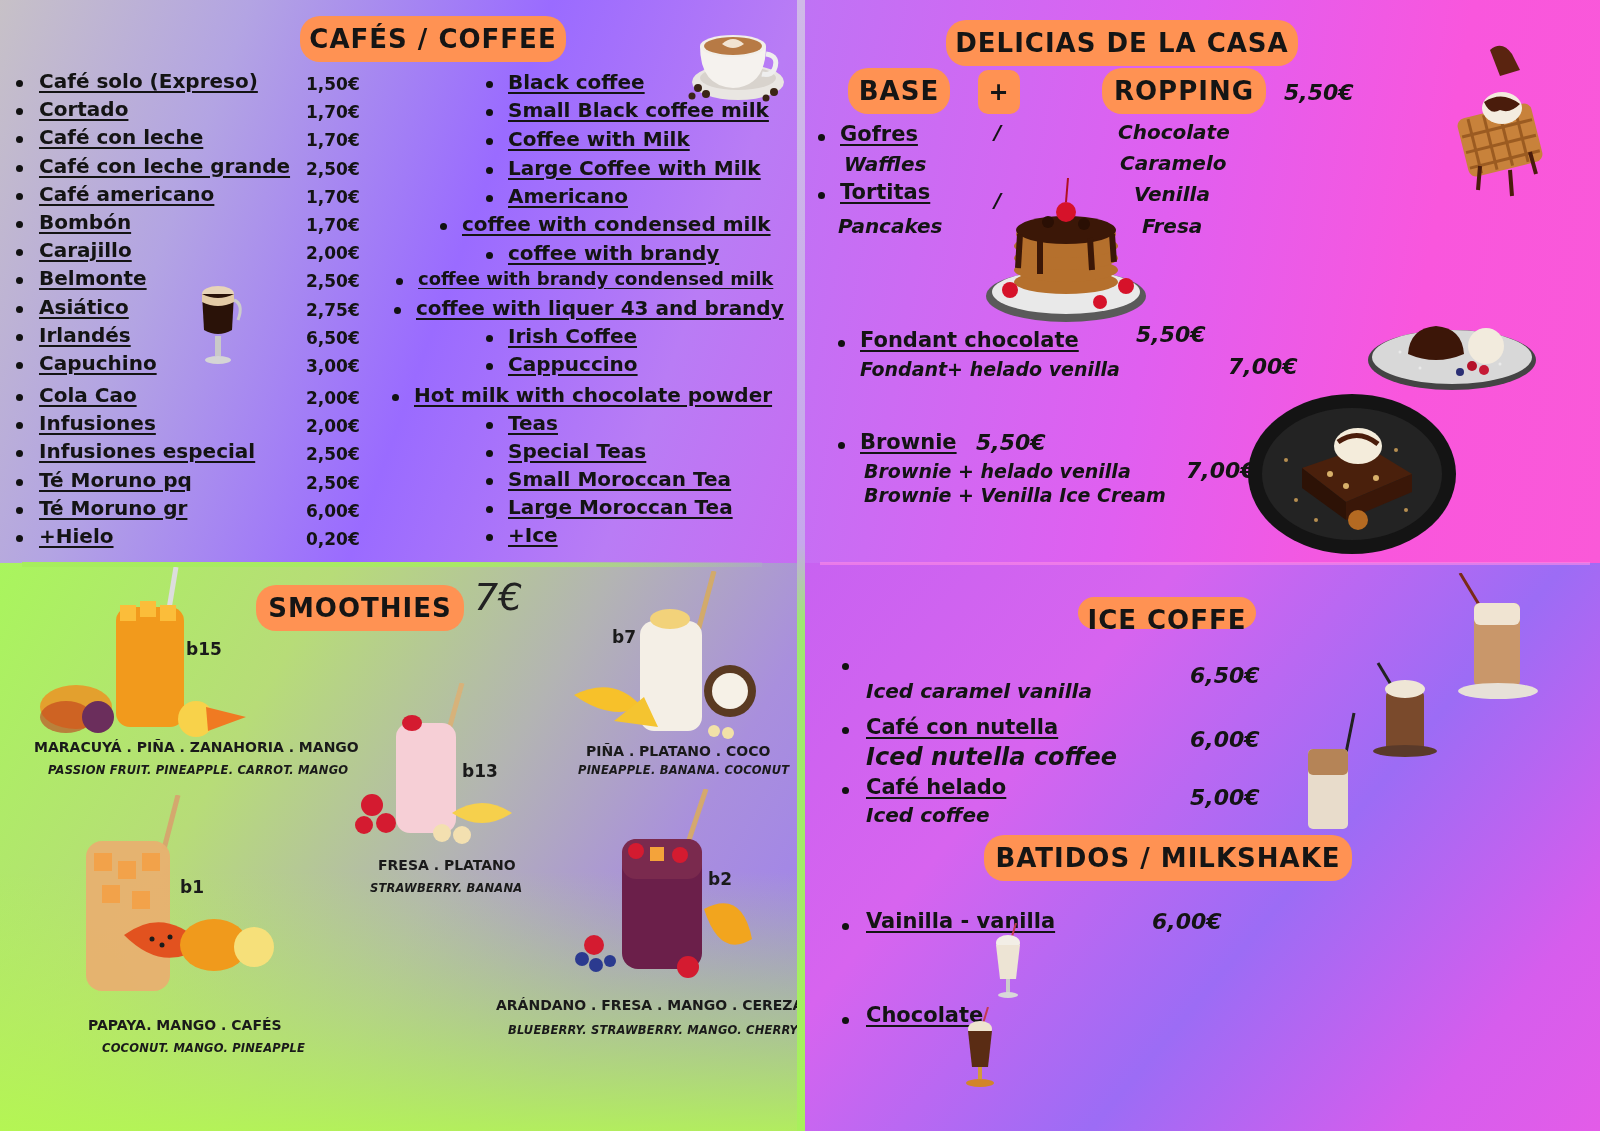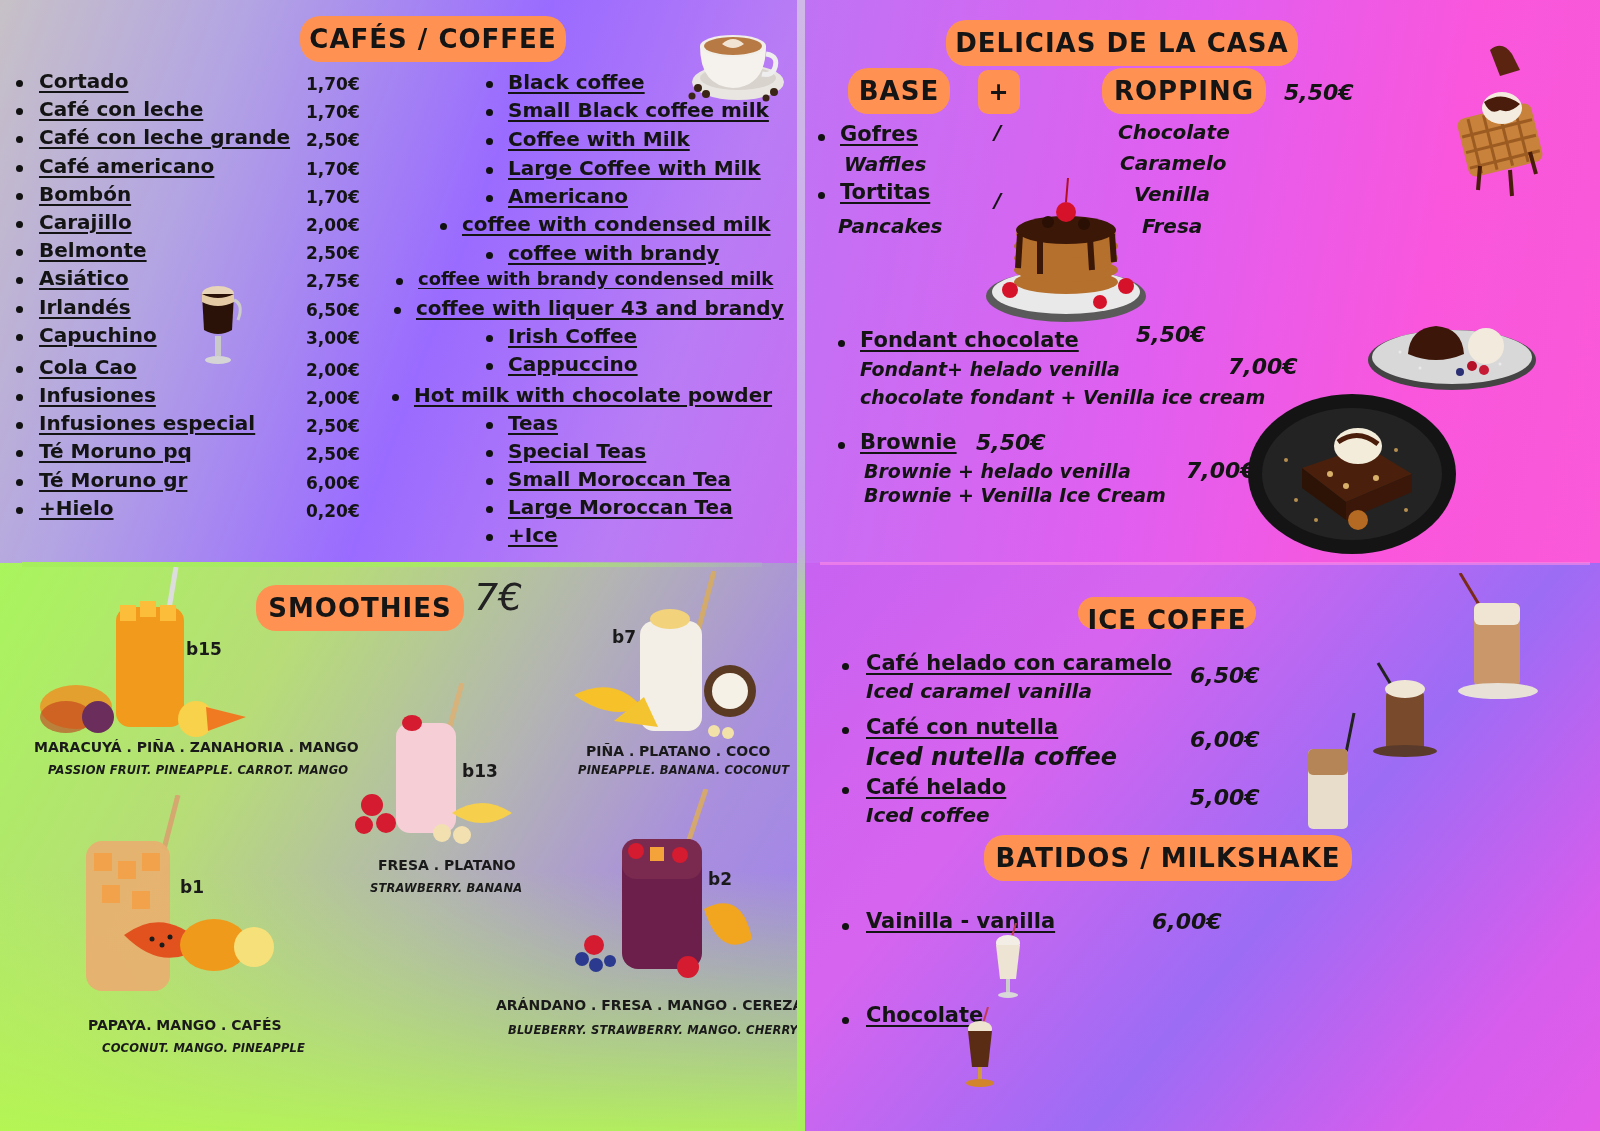--- a/index.html
+++ b/index.html
@@ -93,20 +93,25 @@
       <path d="M12 14 Q28 22 44 14 L44 22 Q28 30 12 22 Z" fill="#e4cba6"></path>
       <path d="M44 20 Q54 24 48 40" stroke="#ccc" stroke-width="3" fill="none"></path>
       <rect x="25" y="56" width="6" height="20" fill="#c9c9c9"></rect>
       <ellipse cx="28" cy="80" rx="13" ry="4" fill="#d5d5d5"></ellipse>
     </svg>
   </div>
 
   <div class="es-list">
     <div class="es-row">
         <span class="bullet"></span>
+        <span class="name">Café solo (Expreso)</span>
+        <span class="price">1,50€</span>
+      </div>
+    <div class="es-row">
+        <span class="bullet"></span>
         <span class="name">Cortado</span>
         <span class="price">1,70€</span>
       </div>
     <div class="es-row">
         <span class="bullet"></span>
         <span class="name">Café con leche</span>
         <span class="price">1,70€</span>
       </div>
     <div class="es-row">
         <span class="bullet"></span>
@@ -316,21 +321,20 @@
       <circle cx="68" cy="44" r="6" fill="#2a0f04"></circle>
         <circle cx="104" cy="46" r="6" fill="#2a0f04"></circle>
     </svg>
   </div>
 
   <span class="bullet" style="left:38px; top:340px;"></span>
   <span class="it ul" style="left:60px; top:328px; font-size:21px; font-style:normal;">Fondant chocolate</span>
   <span class="it" style="left:336px; top:322px; font-size:22px;">5,50€</span>
   <span class="it" style="left:60px; top:358px; font-size:19px;">Fondant+ helado venilla</span>
   <span class="it" style="left:428px; top:354px; font-size:22px;">7,00€</span>
-  <span class="it" style="left:60px; top:386px; font-size:19px;">chocolate fondant + Venilla ice cream</span>
 
   <div class="img" style="left:560px; top:308px; width:180px; height:90px;">
     <svg width="180" height="90" viewBox="0 0 180 90">
       <ellipse cx="92" cy="52" rx="84" ry="30" fill="#444"></ellipse>
       <ellipse cx="92" cy="49" rx="80" ry="27" fill="#d8d8d8"></ellipse>
       <path d="M48 46 Q50 20 76 18 Q102 20 104 46 Q76 58 48 46" fill="#3c1608"></path>
       <circle cx="126" cy="38" r="18" fill="#f2ebdd"></circle>
       <circle cx="112" cy="58" r="5" fill="#b5122a"></circle>
         <circle cx="124" cy="62" r="5" fill="#c61a35"></circle>
         <circle cx="100" cy="64" r="4" fill="#2b2f74"></circle>
@@ -491,21 +495,20 @@
   </div>
   <div class="sm-code" style="left:708px; top:306px;">b2</div>
   <div class="sm-cap" style="left:496px; top:434px;">ARÁNDANO . FRESA . MANGO .  CEREZA</div>
   <div class="sm-sub" style="left:508px; top:460px;">BLUEBERRY. STRAWBERRY. MANGO. CHERRY</div>
 </section>
 
 <section class="q" id="q4">
   <div class="pill" style="left:278px; top:34px; width:178px; height:32px; font-size:26px; line-height:46px;">ICE COFFE</div>
 
   <span class="bullet" style="left:42px; top:100px;"></span>
-  <span class="it ul" style="left:66px; top:88px; font-size:21px; font-style:normal;">Café helado con caramelo</span>
   <span class="it" style="left:66px; top:116px; font-size:20px;">Iced caramel vanilla</span>
   <span class="it" style="left:390px; top:100px; font-size:22px;">6,50€</span>
 
   <span class="bullet" style="left:42px; top:164px;"></span>
   <span class="it ul" style="left:66px; top:152px; font-size:21px; font-style:normal;">Café con nutella</span>
   <span class="it" style="left:66px; top:180px; font-size:24px;">Iced nutella coffee</span>
   <span class="it" style="left:390px; top:164px; font-size:22px;">6,00€</span>
 
   <span class="bullet" style="left:42px; top:224px;"></span>
   <span class="it ul" style="left:66px; top:212px; font-size:21px; font-style:normal;">Café helado</span>

